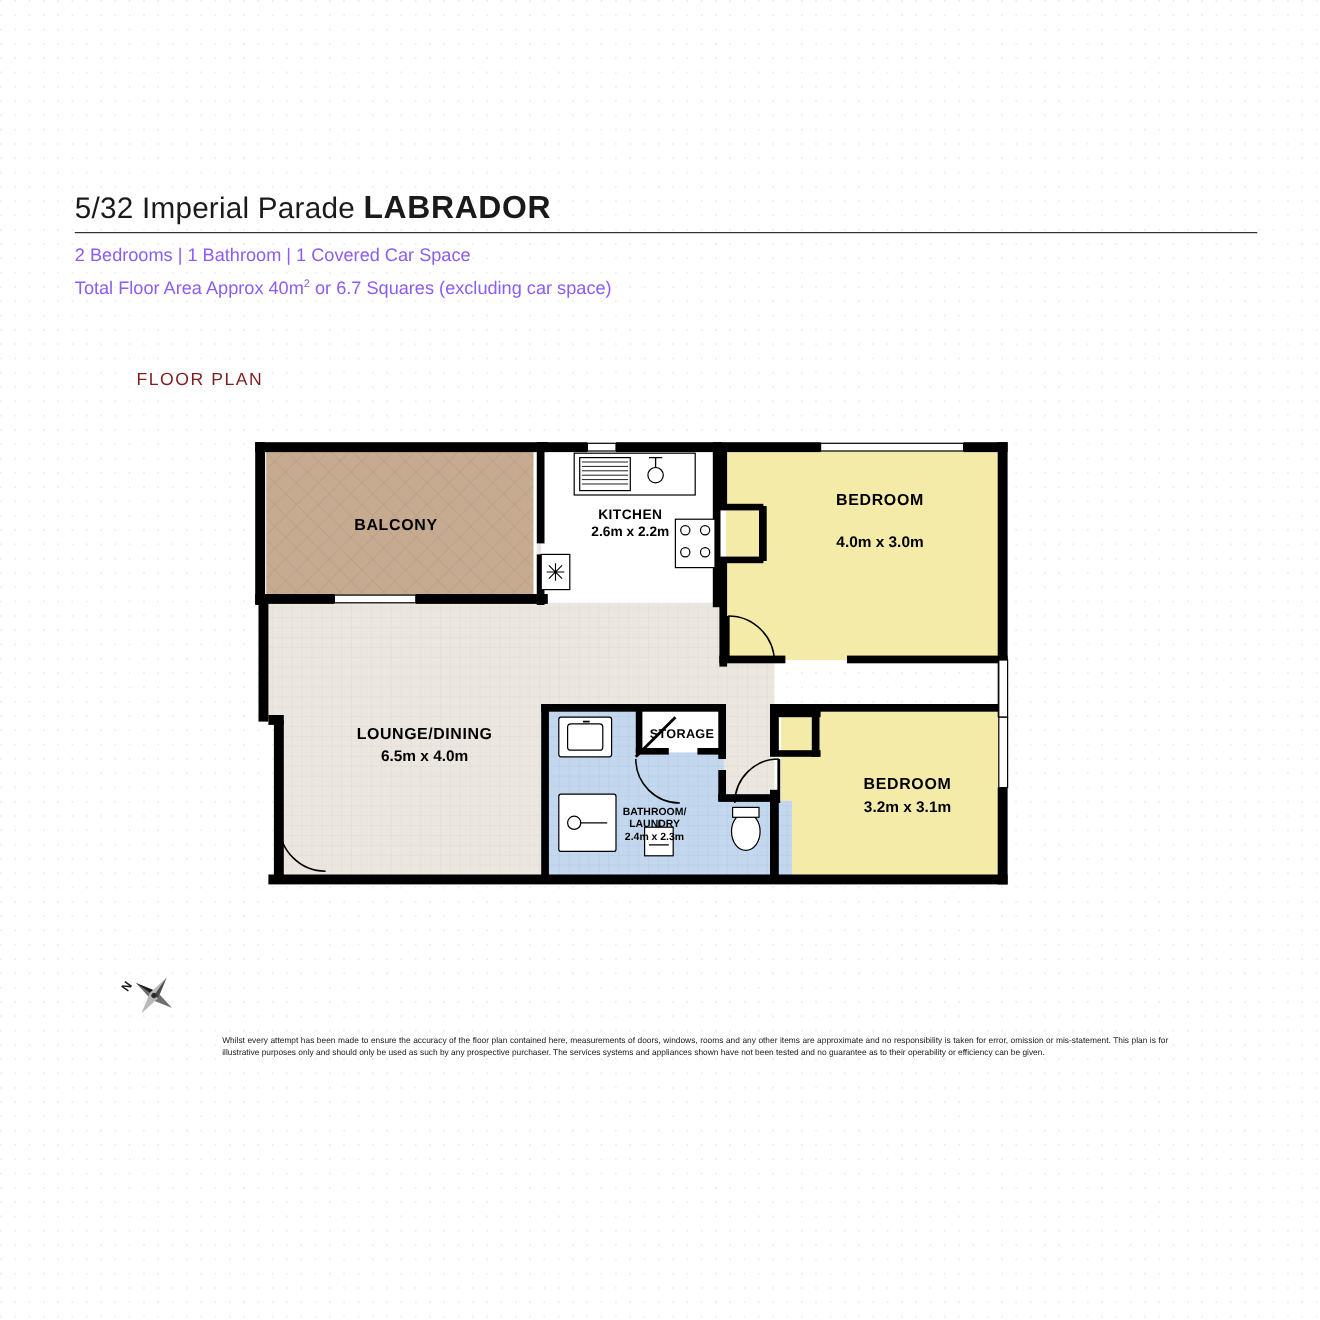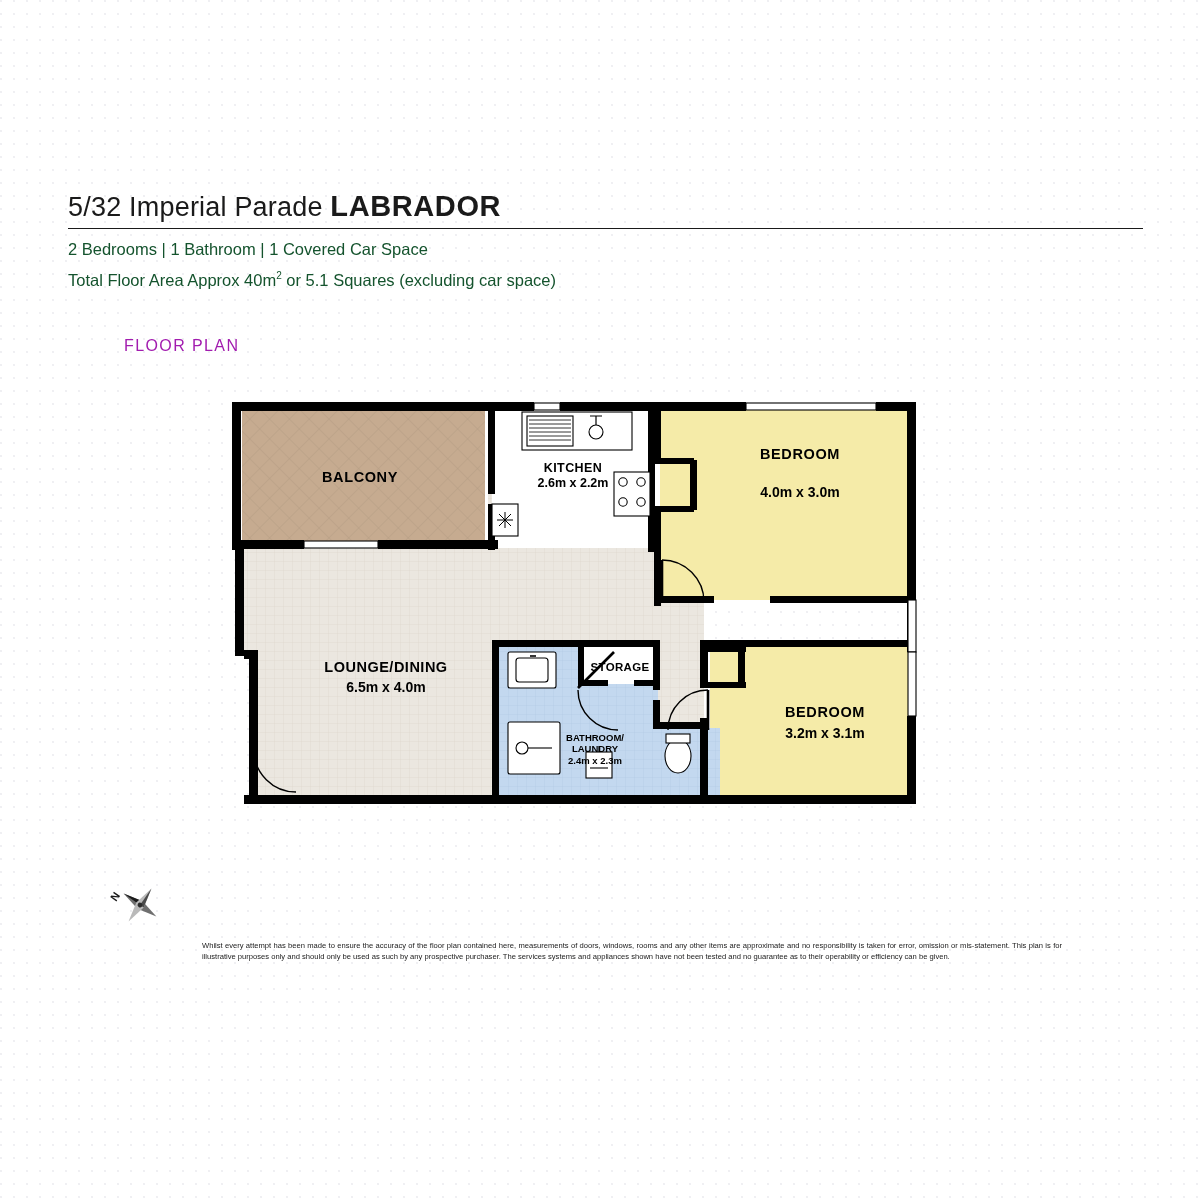--- a/index.html
+++ b/index.html
@@ -13,21 +13,21 @@
     position: relative;
     font-family: "Liberation Sans", sans-serif;
     color: #1a1a1a;
     overflow: hidden;
   }
 
   
   #header {
     position: absolute;
     left: 68px;
-    top: 190px;
+    top: 173px;
     width: 1075px;
   }
   .title-line {
     font-size: 27px;
     font-weight: 400;
     letter-spacing: 0.2px;
     white-space: nowrap;
     color: #1a1a1a;
   }
   .title-suburb {
@@ -36,31 +36,31 @@
     letter-spacing: 0.6px;
   }
   .title-rule {
     border-bottom: 1.6px solid #1a1a1a;
     margin-top: 5px;
     width: 1075px;
   }
   .sub-line {
     font-size: 16.5px;
     margin-top: 11px;
-    color: #14532d;
+    color: #8b5cf6;
   }
   .sub-line sup { font-size: 10px; }
 
   #plan-label {
     position: absolute;
     left: 124px;
     top: 337px;
     font-size: 16px;
     letter-spacing: 1.4px;
-    color: #a21caf;
+    color: #7f1d1d;
   }
 
   
   #floorplan {
     position: absolute;
     left: 230px;
     top: 400px;
     width: 690px;
     height: 408px;
   }
@@ -99,21 +99,21 @@
 </style>
 </head>
 <body>
 
 <div id="paper"></div>
 
 <div id="header">
   <div class="title-line"><span>5/32 Imperial Parade </span><span class="title-suburb">LABRADOR</span></div>
   <div class="title-rule"></div>
   <div class="sub-line">2 Bedrooms | 1 Bathroom | 1 Covered Car Space</div>
-  <div class="sub-line"><span>Total Floor Area Approx 40m</span><sup>2</sup><span> or 5.1 Squares (excluding car space)</span></div>
+  <div class="sub-line"><span>Total Floor Area Approx 40m</span><sup>2</sup><span> or 6.7 Squares (excluding car space)</span></div>
 </div>
 
 <div id="plan-label">FLOOR PLAN</div>
 
 <div id="floorplan">
 <svg width="690" height="408" viewBox="0 0 690 408" xmlns="http://www.w3.org/2000/svg">
   <defs>
     <pattern id="tile" width="9" height="9" patternUnits="userSpaceOnUse">
       <rect width="9" height="9" fill="#ebe7e0"></rect>
       <path d="M9 0 L9 9 M0 9 L9 9" stroke="#dcd7cd" stroke-width="0.7"></path>

